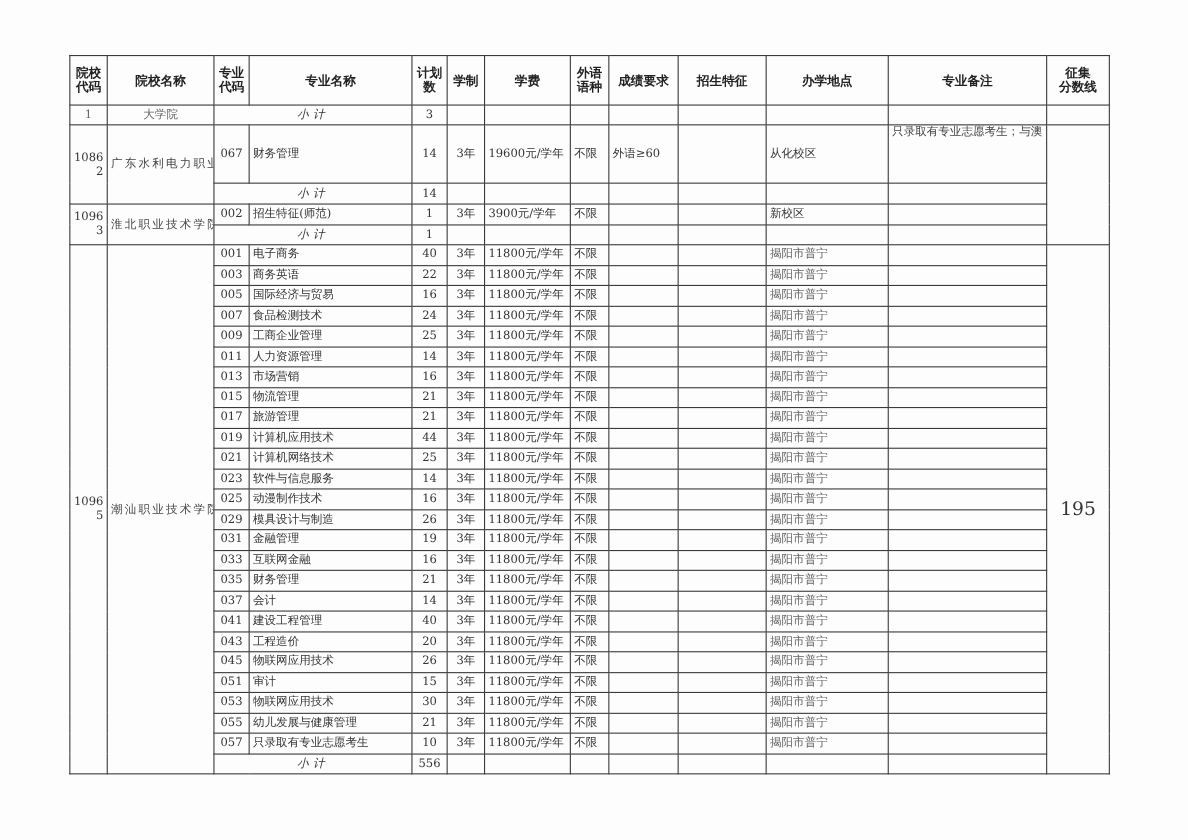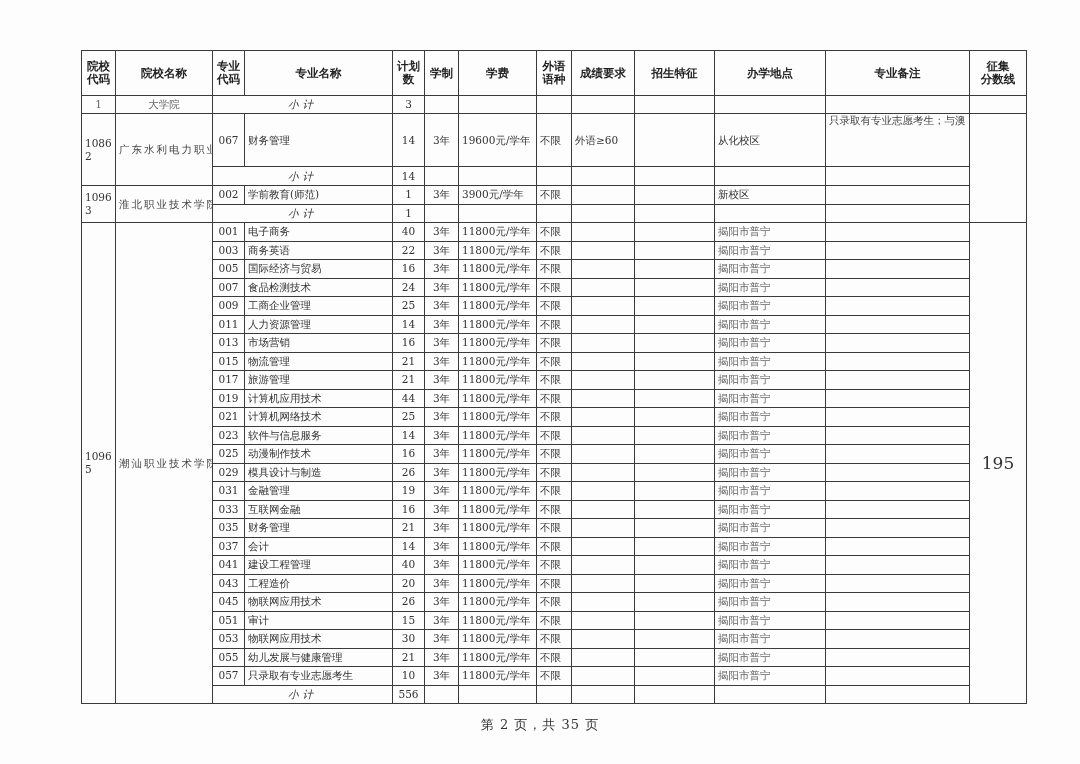--- a/index.html
+++ b/index.html
@@ -1,31 +1,31 @@
 <!DOCTYPE html>
 <html><head>
 <meta charset="utf-8">
 <style>
   html, body { margin: 0; padding: 0; background: #ffffff; }
   body { width: 1080px; height: 764px; position: relative; overflow: hidden;
          font-family: "DejaVu Serif", "Liberation Serif", serif; color: #333; }
   .page { position: absolute; left: 0; top: 0; width: 1080px; height: 764px; background: #fdfdfd; }
-  table.grid { position: absolute; left: 81px; top: 50px; border-collapse: collapse;
+  table.grid { position: absolute; left: 63px; top: 50px; border-collapse: collapse;
                table-layout: fixed; width: 945px; border-radius: 12px; }
   table.grid td, table.grid th { border: 1px solid #3a3a3a; padding: 0 3px; font-size: 10.5px;
                line-height: 13px; overflow: hidden; white-space: nowrap; }
   table.grid th { font-family: "DejaVu Sans", "Liberation Sans", sans-serif; font-weight: bold;
                   font-size: 11.5px; color: #222; text-align: center; height: 44px; line-height: 13px; white-space: normal; }
   td.c { text-align: center; }
   td.l { text-align: left; }
   tr.r18 td { height: 17.5px; }
   tr.hdr-sub td { height: 17px; }
   .note { font-size: 10px; line-height: 12px; white-space: normal; color: #444; vertical-align: top; }
   .school-name { white-space: normal; text-align: center; color: #444; letter-spacing: 2px; }
-  .school-code { white-space: normal; text-align: left; }
+  .school-code { white-space: normal; text-align: right; }
   .page-num { position: absolute; left: 0; width: 1080px; top: 716px; text-align: center;
               font-size: 13px; color: #333; letter-spacing: 1px; }
   .sub { text-align: center; letter-spacing: 4px; font-style: italic; }
   .faint { color: #666; }
 </style>
 </head>
 <body>
 
 <div class="page">
   <table class="grid">
@@ -104,21 +104,21 @@
           <td></td>
           <td></td>
           <td></td>
           <td></td>
       </tr>
 
       <tr class="r18">
         <td rowspan="2" class="school-code" style="white-space:normal;word-break:break-all">10963</td>
         <td rowspan="2" class="school-name">淮北职业技术学院</td>
         <td class="c">002</td>
-        <td class="l">学前教育(师范)</td>
+        <td class="l">招生特征(师范)</td>
         <td class="c">1</td>
         <td class="c">3年</td>
         <td class="l">3900元/学年</td>
         <td class="l">不限</td>
         <td></td>
         <td></td>
         <td class="l">新校区</td>
         <td></td>
       </tr>
       <tr class="r18">
@@ -445,14 +445,13 @@
           <td></td>
           <td></td>
           <td></td>
           <td></td>
           <td></td>
           <td></td>
         </tr>
       </tbody>
   </table>
 
-  <div class="page-num">第 2 页，共 35 页</div>
 </div>
 
 </body></html>

